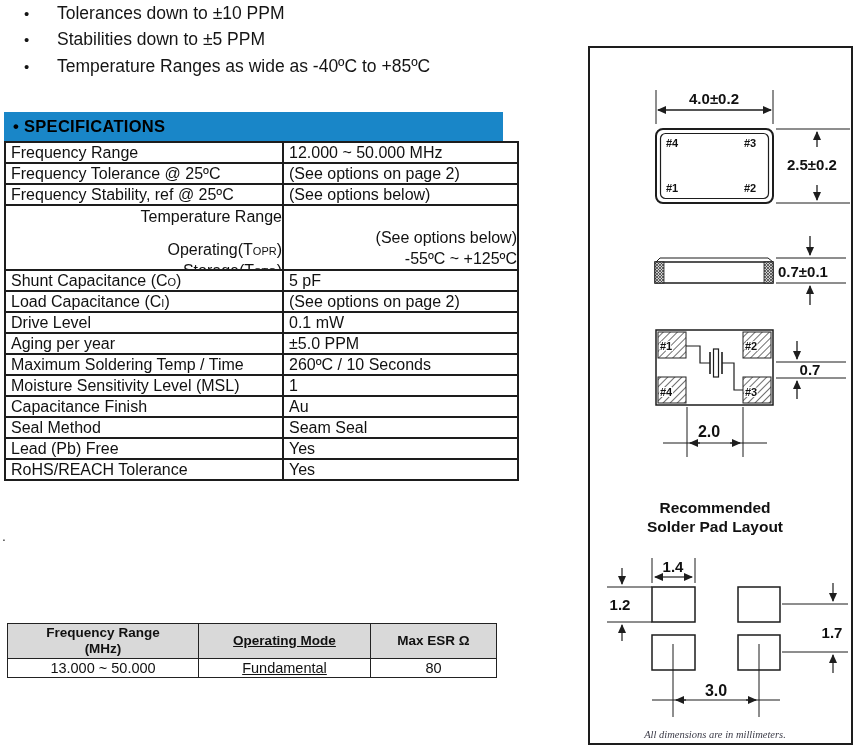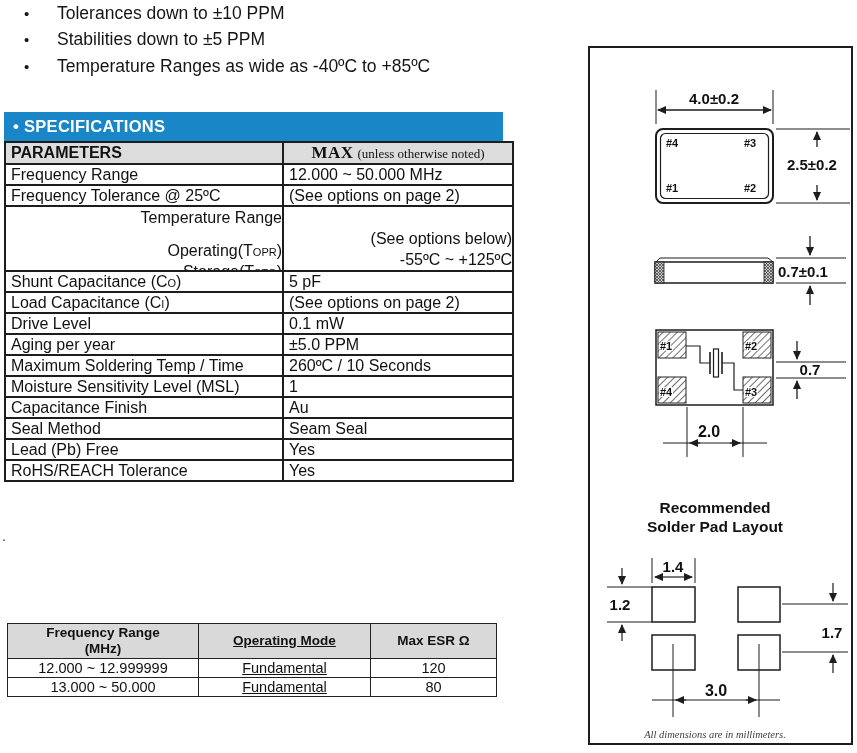--- a/index.html
+++ b/index.html
@@ -10,21 +10,21 @@
   }
 
   
   .bullets { position:absolute; left:24px; top:0px; }
   .bullet-row { display:flex; align-items:center; height:26.5px; font-size:17.5px; color:#151515; }
   .bullet-mark { width:33px; font-size:15px; color:#151515; }
 
   
   .spec { position:absolute; left:4px; top:112px; width:499px; }
   .spec-bar {
-    height:29px; background:#1986c8; color:#ffffff; font-weight:bold;
+    height:29px; background:#1986c8; color:#000000; font-weight:bold;
     font-size:16.5px; line-height:29px; padding-left:9px; letter-spacing:.3px;
     box-sizing:border-box;
   }
   table.spec-table { border-collapse:collapse; table-layout:fixed; width:499px; }
   table.spec-table td {
     border:2px solid #1d1d1d; font-size:16px; padding:0 0 0 5px;
     vertical-align:middle; overflow:hidden; white-space:nowrap;
   }
   table.spec-table tr { height:21px; }
   tr.spec-head { height:28px; }
@@ -81,31 +81,31 @@
   <div class="bullet-row">
     <span class="bullet-mark">•</span>
     <span>Temperature Ranges as wide as -40ºC to +85ºC</span>
   </div>
 </div>
 
 <div class="spec">
   <div class="spec-bar">• SPECIFICATIONS</div>
   <table class="spec-table">
     <tbody>
-        <tr class="spec-head">
-      <td class="c1 param-bold">PARAMETERS</td>
-      <td class="c2 max-cell"><span class="max-word">MAX</span> <span class="max-note">(unless otherwise noted)</span></td>
-    </tr>
     <tr>
       <td class="c1">Frequency Range</td>
       <td class="c2">12.000 ~ 50.000 MHz</td>
     </tr>
     <tr>
       <td class="c1">Frequency Tolerance @ 25ºC</td>
       <td class="c2">(See options on page 2)</td>
+    </tr>
+    <tr>
+      <td class="c1">Frequency Stability, ref @ 25ºC</td>
+      <td class="c2">(See options below)</td>
     </tr>
     <tr class="temp-row">
       <td class="c1">
         <div class="temp-line">Temperature Range</div>
         <div class="temp-line"><span class="temp-ind"></span><span class="temp-lab">Operating</span><span><span>(T</span><span class="subsym">OPR</span><span>)</span></span></div>
         <div class="temp-line"><span class="temp-ind"></span><span class="temp-lab">Storage</span><span><span>(T</span><span class="subsym">STG</span><span>)</span></span></div>
       </td>
       <td class="c2">
         <div class="temp-line">&nbsp;</div>
         <div class="temp-line">(See options below)</div>
@@ -161,25 +161,20 @@
 <div class="esr">
   <table class="esr-table">
     <tbody>
         <tr class="esr-head">
       <td class="e1">
             <div>Frequency Range</div>
             <div>(MHz)</div>
           </td>
       <td class="e2">Operating Mode</td>
       <td class="e3">Max ESR Ω</td>
-    </tr>
-    <tr class="esr-row">
-      <td class="e1">12.000 ~ 12.999999</td>
-      <td class="e2">Fundamental</td>
-      <td class="e3">120</td>
     </tr>
     <tr class="esr-row">
       <td class="e1">13.000 ~ 50.000</td>
       <td class="e2">Fundamental</td>
       <td class="e3">80</td>
     </tr>
   </tbody>
     </table>
 </div>
 

